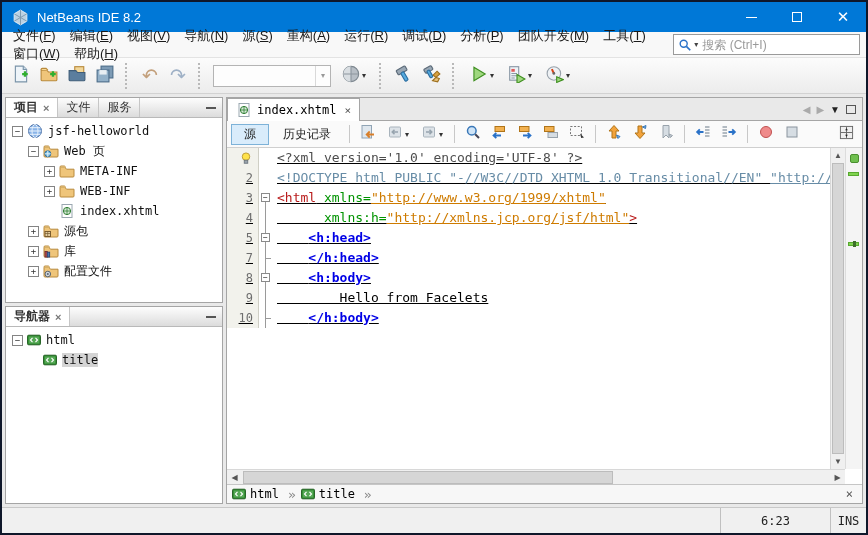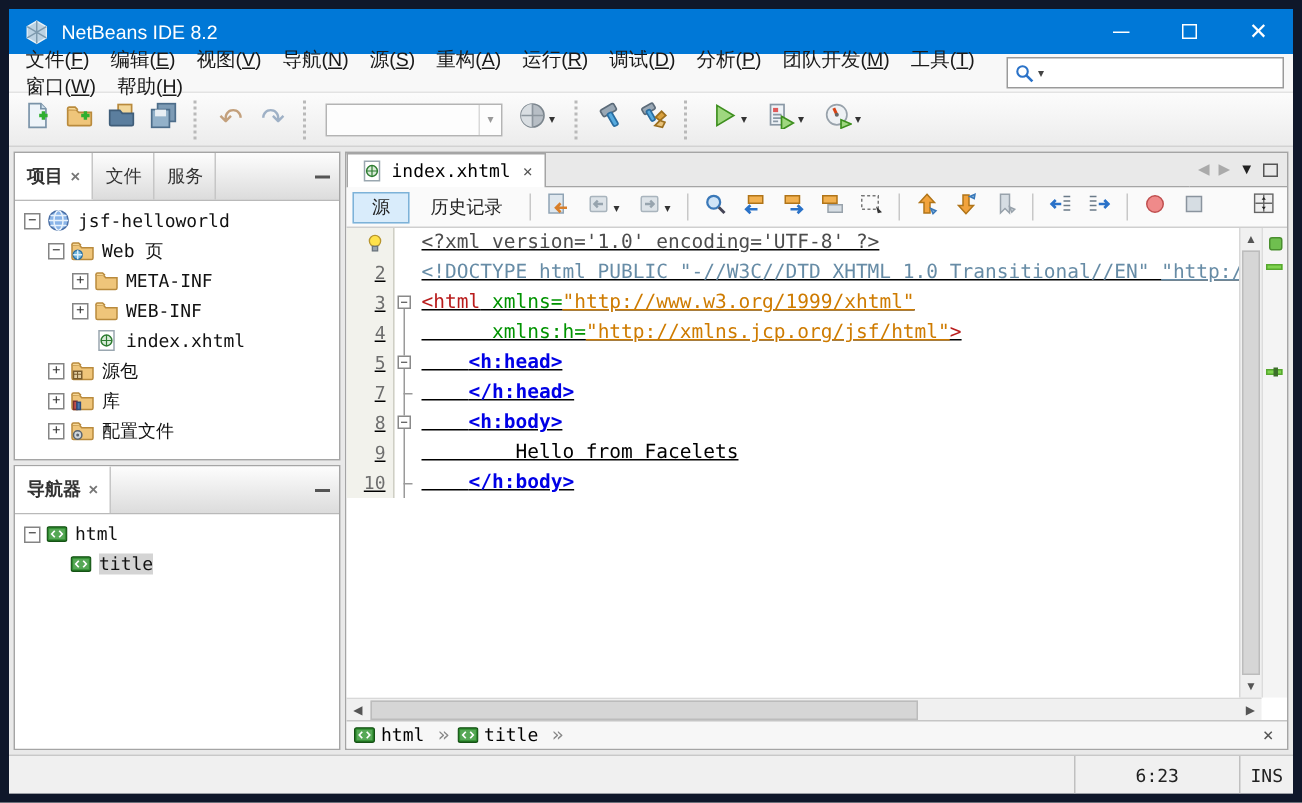--- a/index.html
+++ b/index.html
@@ -1,18 +1,18 @@
 <!DOCTYPE html>
 <html><head>
 <meta charset="utf-8">
 <style>
   * { margin:0; padding:0; box-sizing:border-box; }
   body { font-family:"Liberation Sans","DejaVu Sans",sans-serif; background:#444; }
   .window { position:relative; width:868px; height:535px; background:#f0f0f0;
-            border:6px solid #0f172a; overflow:hidden; }
+            border:2px solid #0f172a; overflow:hidden; }
 
   
   .titlebar { height:30px; background:#0078d7; display:flex; align-items:center; color:#fff; }
   .titlebar .logo { margin:0 8px 0 10px; display:flex; }
   .titlebar .title { font-size:13px; flex:1; }
   .win-btns { display:flex; height:30px; }
   .win-btn { width:46px; display:flex; align-items:center; justify-content:center; color:#fff; font-size:13px; }
   .min-glyph { width:11px; height:1px; background:#fff; display:block; }
   .max-glyph { width:10px; height:10px; border:1px solid #fff; display:block; }
   .close-glyph { font-size:15px; line-height:15px; font-family:"DejaVu Sans",sans-serif; }
@@ -46,21 +46,21 @@
   .uicon { font-size:19px; line-height:19px; }
   .undo-g { color:#c3a07c; } .redo-g { color:#9fb1c6; }
 
   
   .main { position:absolute; top:92px; bottom:26px; left:0; right:0; background:#e9e9e9;
           display:flex; padding:3px; gap:3px; }
   .left-col { width:218px; display:flex; flex-direction:column; gap:3px; }
   .panel { border:1px solid #a5a5a5; background:#fff; display:flex; flex-direction:column; }
   .panel.projects { height:206px; }
   .panel.navigator { flex:1;justify-content:center; }
-  .panel-header { height:32px; background:linear-gradient(#fdfdfd,#dcdcdc); border-bottom:1px solid #b9b9b9;
+  .panel-header { height:20px; background:linear-gradient(#fdfdfd,#dcdcdc); border-bottom:1px solid #b9b9b9;
                   display:flex; align-items:stretch; font-size:12px; }
   .ptab { display:flex; align-items:center; padding:0 8px; color:#333; border-right:1px solid #c6c6c6; white-space:nowrap; }
   .ptab.active { background:#fff; font-weight:bold; }
   .ptab .x { margin-left:5px; color:#777; font-size:11px; }
   .panel-header .fill { flex:1; }
   .panel-min { width:22px; display:flex; align-items:center; justify-content:center; color:#444; }
   .panel-min .bar { width:10px; height:2px; background:#555; }
   .panel-body { flex:1; overflow:hidden; background:#fff; padding-top:3px; }
 
   .tree-row { height:20px; display:flex; align-items:center; font-size:12px; white-space:nowrap;
@@ -177,20 +177,21 @@
     <span id="menu-items"><span class="menu-item">文件(<u>F</u>)</span><span class="menu-item">编辑(<u>E</u>)</span><span class="menu-item">视图(<u>V</u>)</span><span class="menu-item">导航(<u>N</u>)</span><span class="menu-item">源(<u>S</u>)</span><span class="menu-item">重构(<u>A</u>)</span><span class="menu-item">运行(<u>R</u>)</span><span class="menu-item">调试(<u>D</u>)</span><span class="menu-item">分析(<u>P</u>)</span><span class="menu-item">团队开发(<u>M</u>)</span><span class="menu-item">工具(<u>T</u>)</span><span class="menu-item">窗口(<u>W</u>)</span><span class="menu-item">帮助(<u>H</u>)</span></span>
     <span class="menu-spacer"></span>
     <div class="searchbox">
       <span class="sicon">
         <svg width="14" height="14" viewBox="0 0 16 16">
             <circle cx="6.5" cy="6.5" r="4" fill="none" stroke="#2a72c8" stroke-width="1.6"></circle>
             <path d="M9.6 9.6L14 14" stroke="#2a72c8" stroke-width="2"></path>
           </svg>
       </span>
       <span class="caret">▾</span>
+      <input type="text" placeholder="搜索 (Ctrl+I)" style="">
     </div>
   </div>
 
   <div class="toolbar" id="main-toolbar">
       <span class="tb-group">
         <span class="tb-btn">
           <span><svg width="18" height="18" viewBox="0 0 16 16">
               <path d="M3 1h7l3 3v11H3z" fill="#eef4f9" stroke="#7a93a8"></path>
               <path d="M10 1v3h3" fill="#cfe0ec" stroke="#7a93a8"></path>
               <path d="M11.5 5.5v5M9 8h5" stroke="#2faf2f" stroke-width="2"></path>

